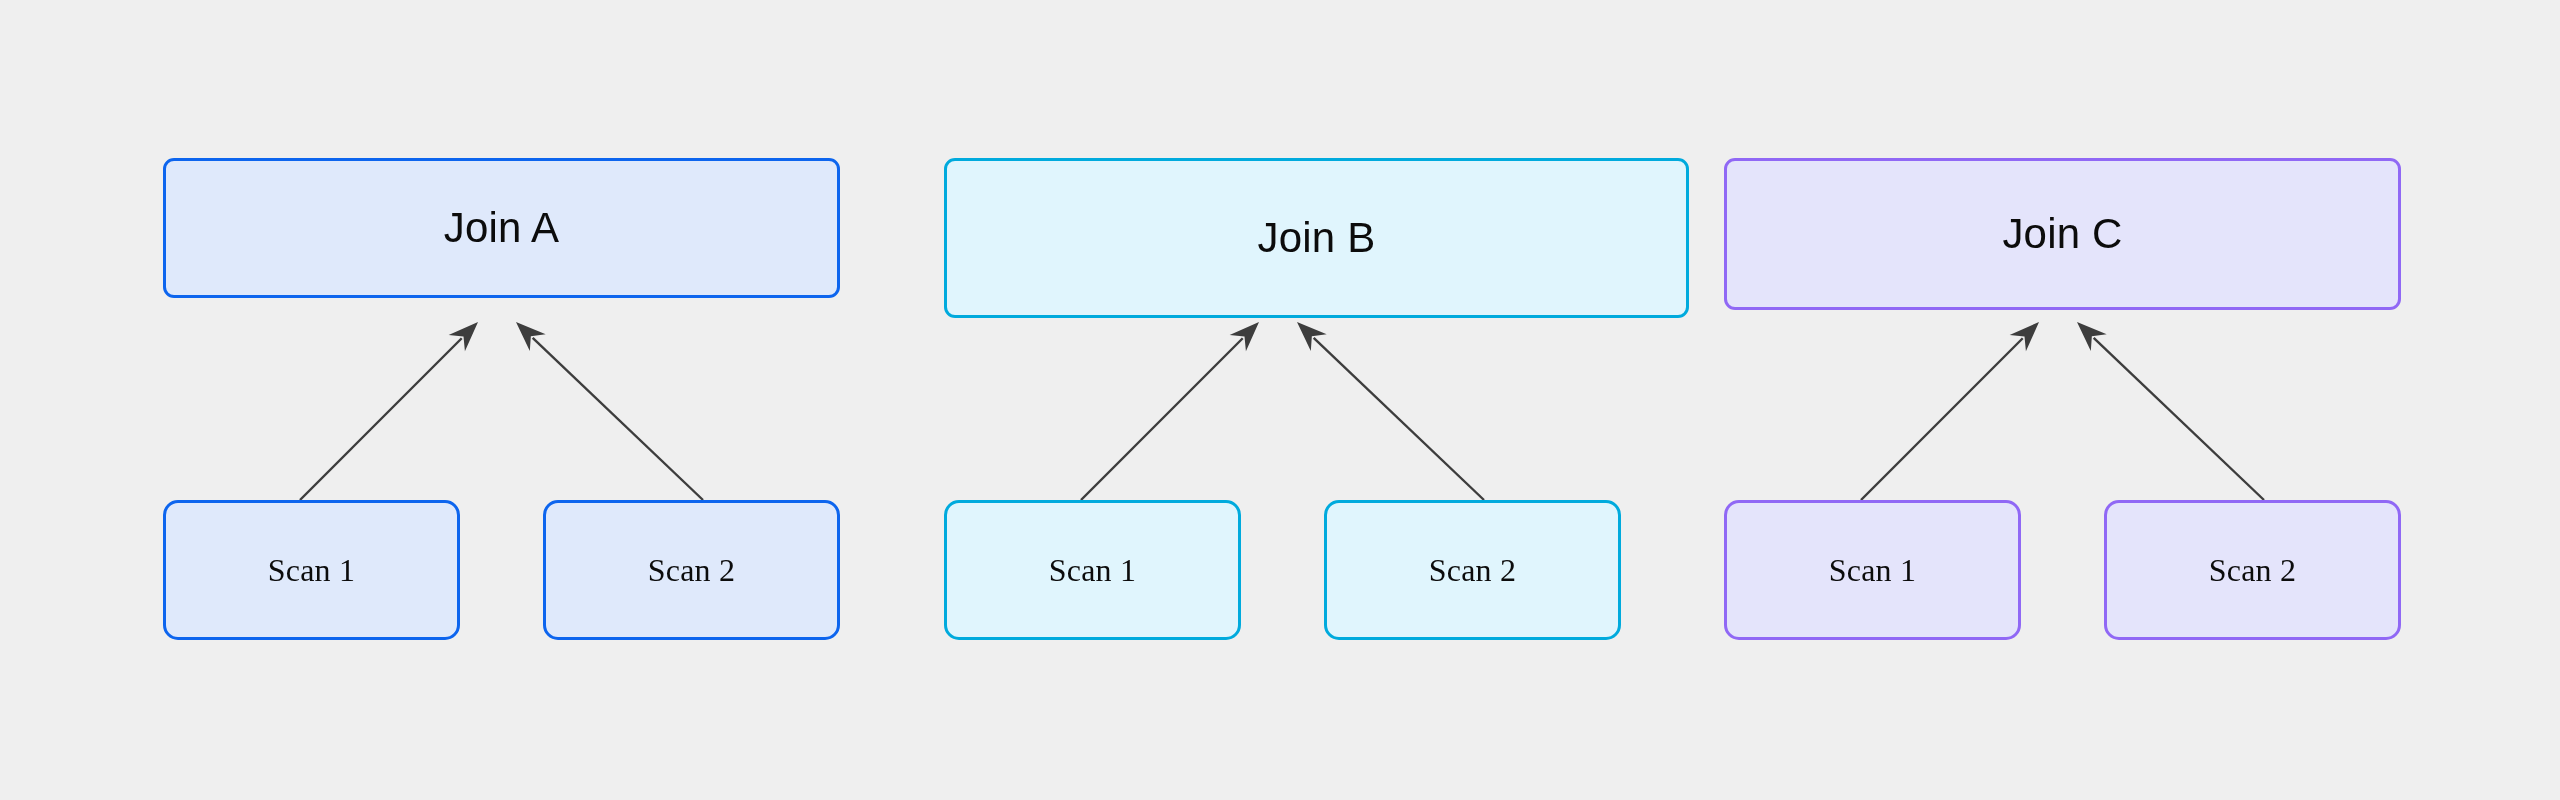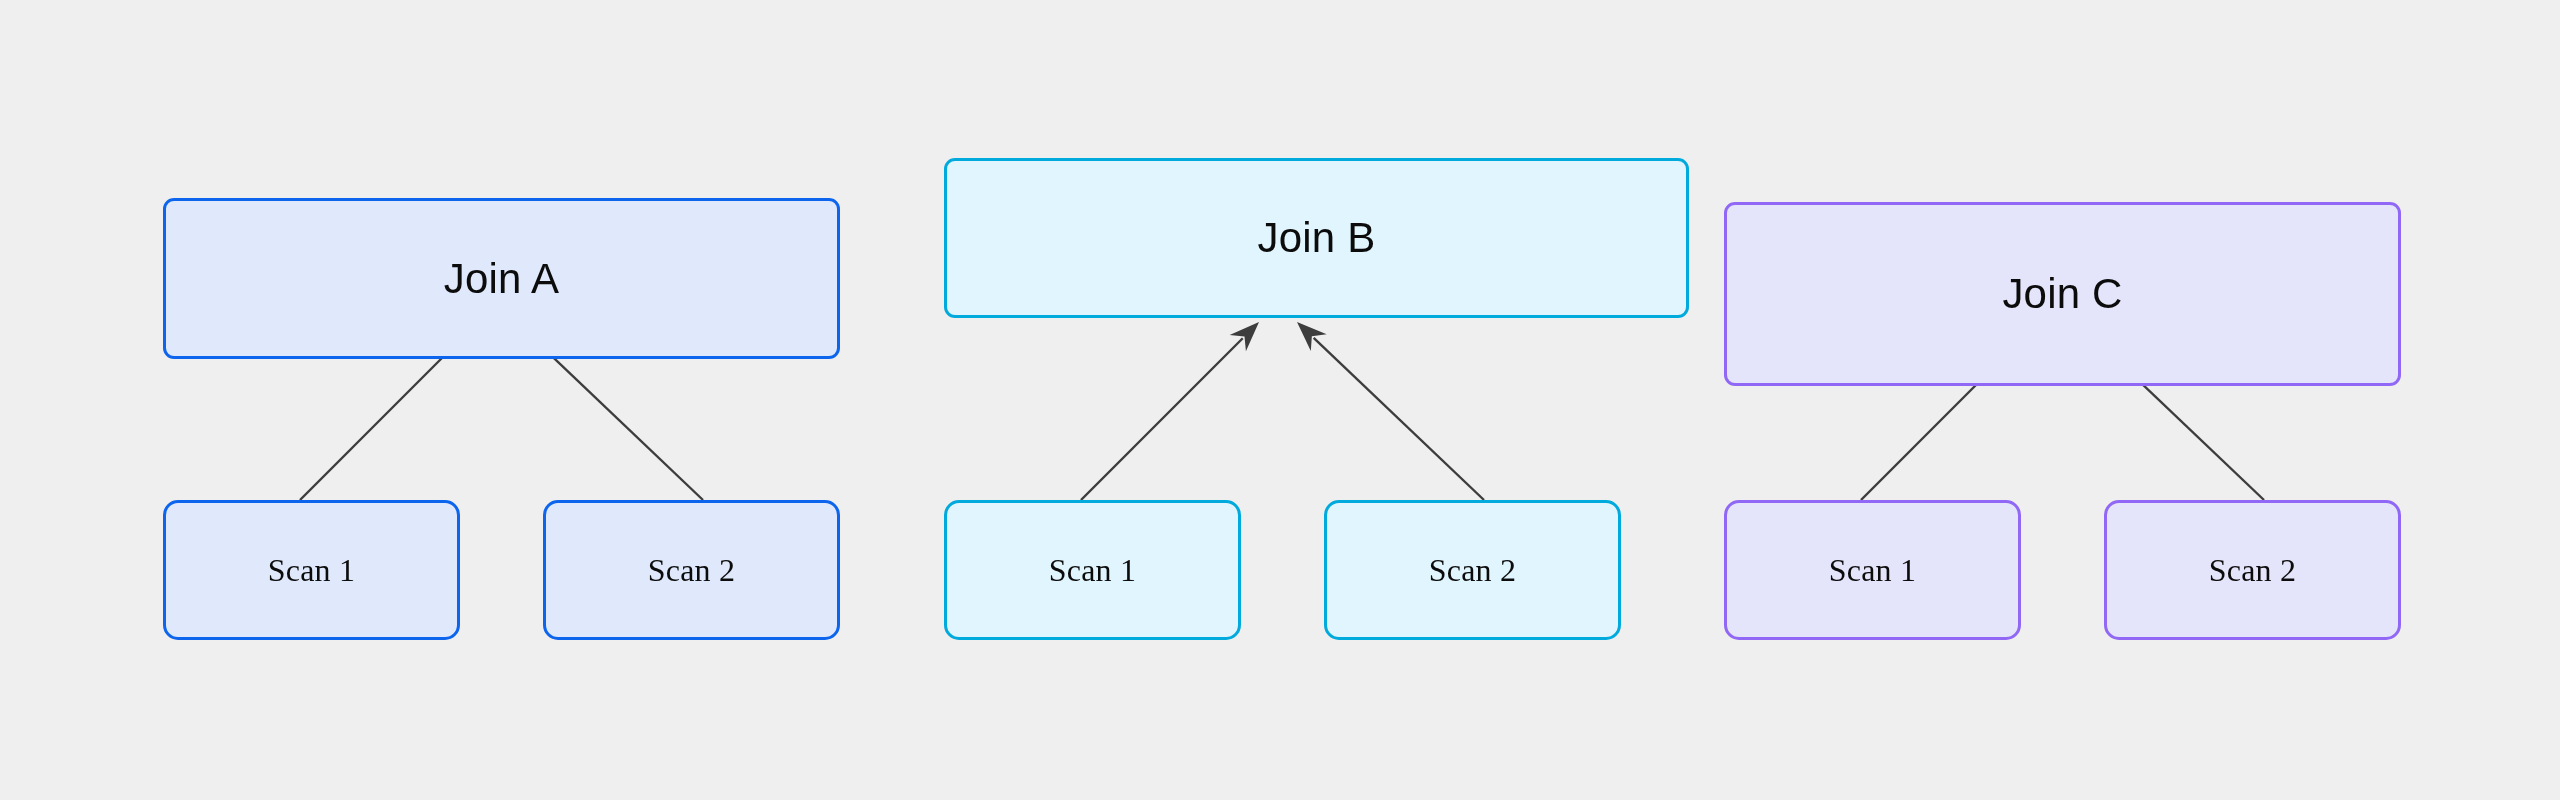--- a/index.html
+++ b/index.html
@@ -80,39 +80,39 @@
       <line x1="1081" y1="500" x2="1242.7365440327094" y2="338.2634559672906" stroke="#3d3d3d" stroke-width="2.4" stroke-linecap="butt"></line>
       <path d="M 0 0 L -30 -11.5 L -20.5 0 L -30 11.5 Z" fill="#3d3d3d" transform="translate(1259,322) rotate(-45)"></path>
       <line x1="1484" y1="500" x2="1313.6594090489887" y2="337.8576193086629" stroke="#3d3d3d" stroke-width="2.4" stroke-linecap="butt"></line>
       <path d="M 0 0 L -30 -11.5 L -20.5 0 L -30 11.5 Z" fill="#3d3d3d" transform="translate(1297,322) rotate(-136.41248643083594)"></path>
       <line x1="1861" y1="500" x2="2022.7365440327094" y2="338.2634559672906" stroke="#3d3d3d" stroke-width="2.4" stroke-linecap="butt"></line>
       <path d="M 0 0 L -30 -11.5 L -20.5 0 L -30 11.5 Z" fill="#3d3d3d" transform="translate(2039,322) rotate(-45)"></path>
       <line x1="2264" y1="500" x2="2093.6594090489884" y2="337.8576193086629" stroke="#3d3d3d" stroke-width="2.4" stroke-linecap="butt"></line>
       <path d="M 0 0 L -30 -11.5 L -20.5 0 L -30 11.5 Z" fill="#3d3d3d" transform="translate(2077,322) rotate(-136.41248643083594)"></path>
     </svg>
   <div id="nodes-layer">
-      <div class="node join" style="left: 163px; top: 158px; width: 677px; height: 161px; border-color: rgb(13, 101, 238); background: rgb(223, 233, 251); margin-top: 40px;">
+      <div class="node join" style="left: 163px; top: 158px; width: 677px; height: 140px; border-color: rgb(13, 101, 238); background: rgb(223, 233, 251);">
         <span class="node-label">Join A</span>
       </div>
       <div class="node scan" style="left: 163px; top: 500px; width: 297px; height: 140px; border-color: rgb(13, 101, 238); background: rgb(223, 233, 251);">
         <span class="node-label">Scan 1</span>
       </div>
       <div class="node scan" style="left: 543px; top: 500px; width: 297px; height: 140px; border-color: rgb(13, 101, 238); background: rgb(223, 233, 251);">
         <span class="node-label">Scan 2</span>
       </div>
       <div class="node join" style="left: 944px; top: 158px; width: 745px; height: 160px; border-color: rgb(0, 170, 221); background: rgb(224, 245, 253);">
         <span class="node-label">Join B</span>
       </div>
       <div class="node scan" style="left: 944px; top: 500px; width: 297px; height: 140px; border-color: rgb(0, 170, 221); background: rgb(224, 245, 253);">
         <span class="node-label">Scan 1</span>
       </div>
       <div class="node scan" style="left: 1324px; top: 500px; width: 297px; height: 140px; border-color: rgb(0, 170, 221); background: rgb(224, 245, 253);">
         <span class="node-label">Scan 2</span>
       </div>
-      <div class="node join" style="left: 1724px; top: 158px; width: 677px; height: 184px; border-color: rgb(144, 104, 245); background: rgb(228, 228, 251); margin-top: 44px;">
+      <div class="node join" style="left: 1724px; top: 158px; width: 677px; height: 152px; border-color: rgb(144, 104, 245); background: rgb(228, 228, 251);">
         <span class="node-label">Join C</span>
       </div>
       <div class="node scan" style="left: 1724px; top: 500px; width: 297px; height: 140px; border-color: rgb(144, 104, 245); background: rgb(228, 228, 251);">
         <span class="node-label">Scan 1</span>
       </div>
       <div class="node scan" style="left: 2104px; top: 500px; width: 297px; height: 140px; border-color: rgb(144, 104, 245); background: rgb(228, 228, 251);">
         <span class="node-label">Scan 2</span>
       </div>
     </div>
 </div>

